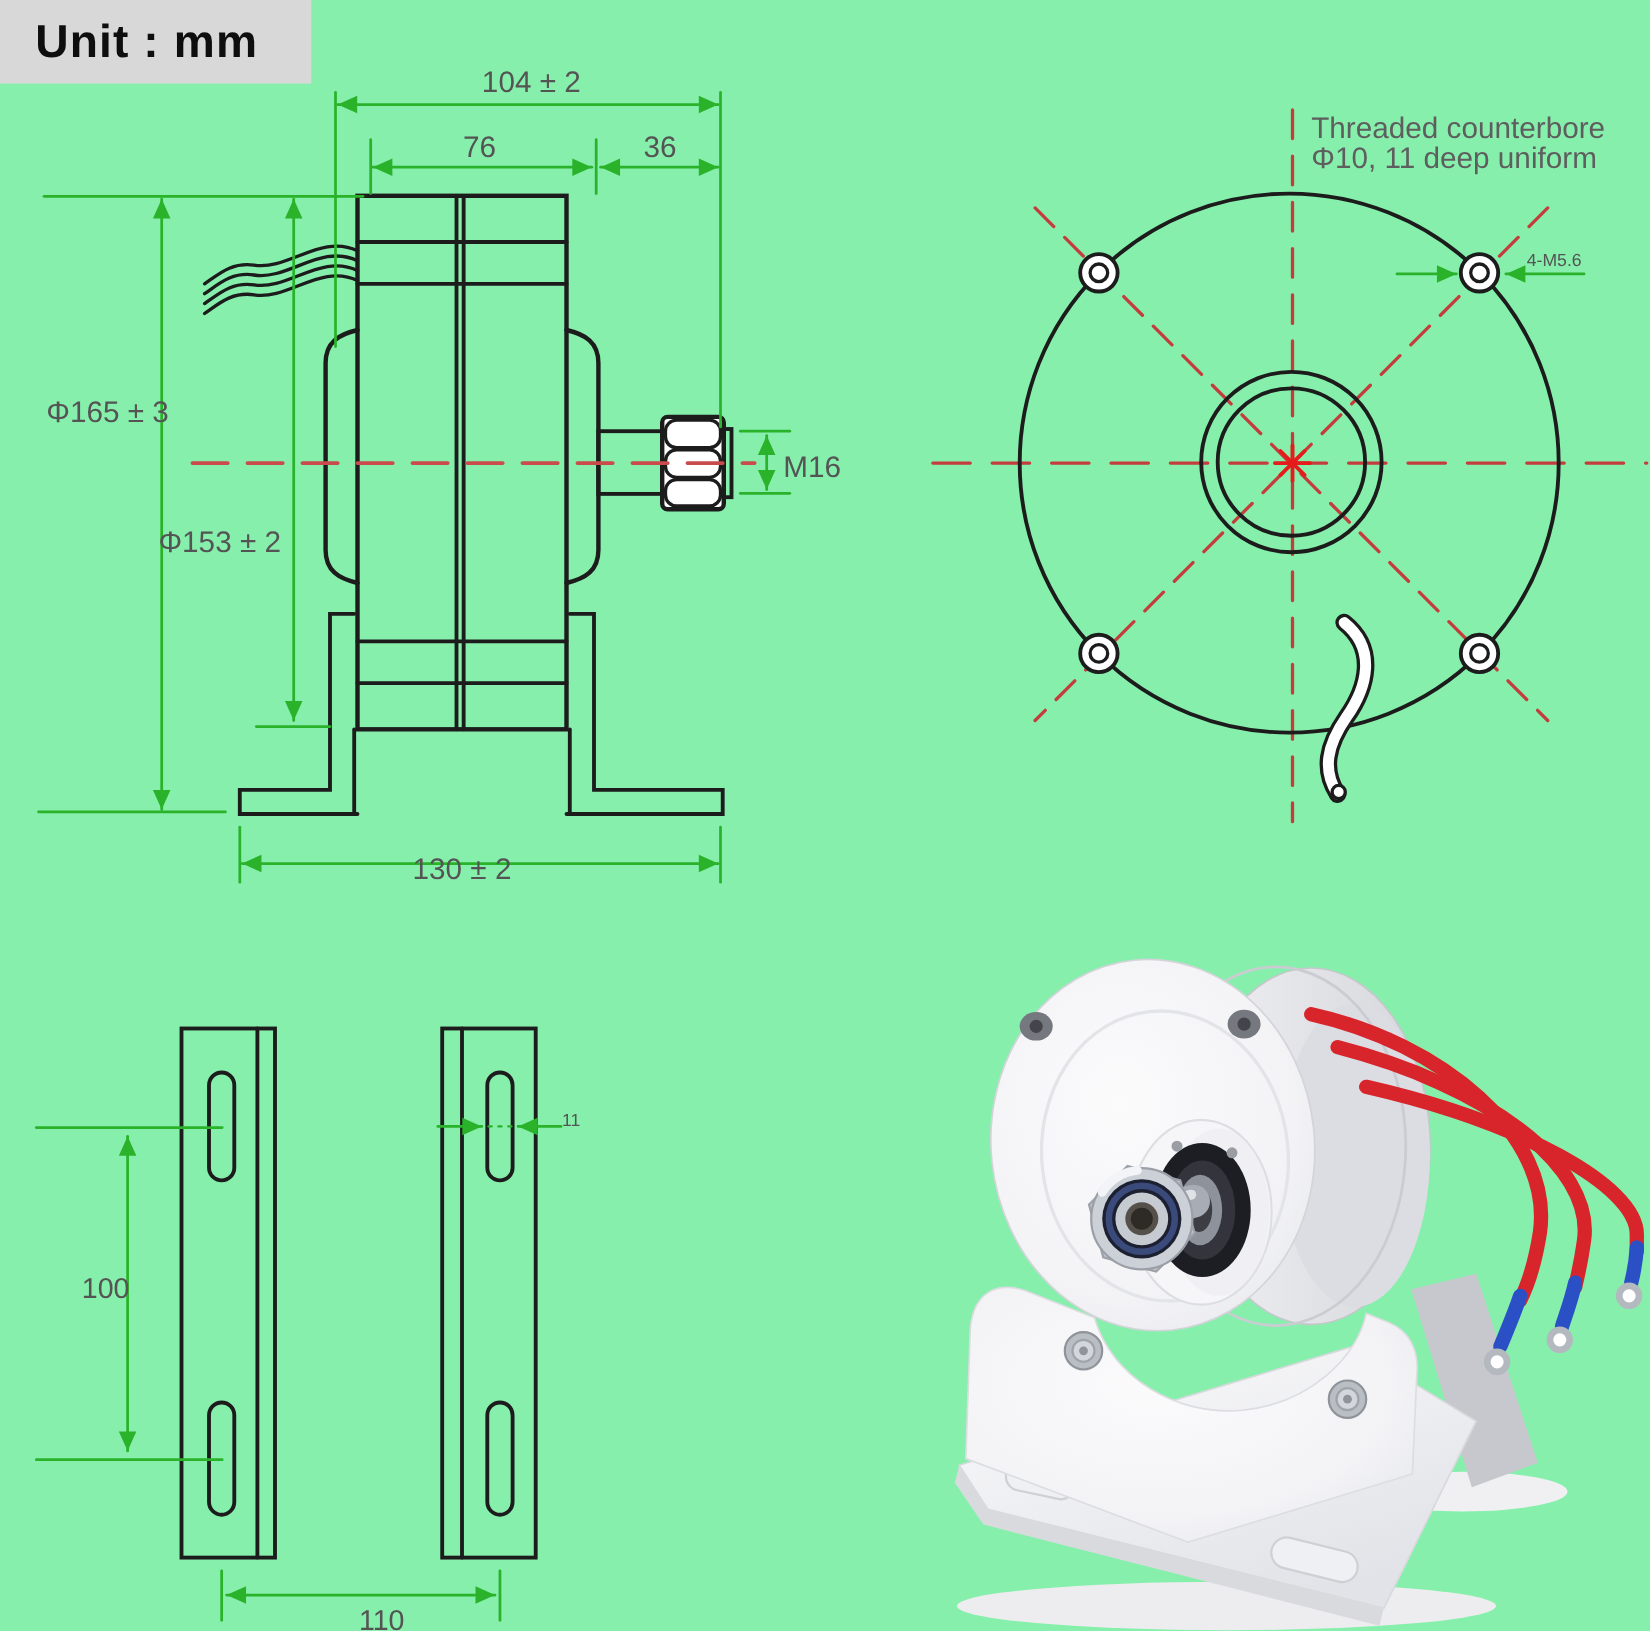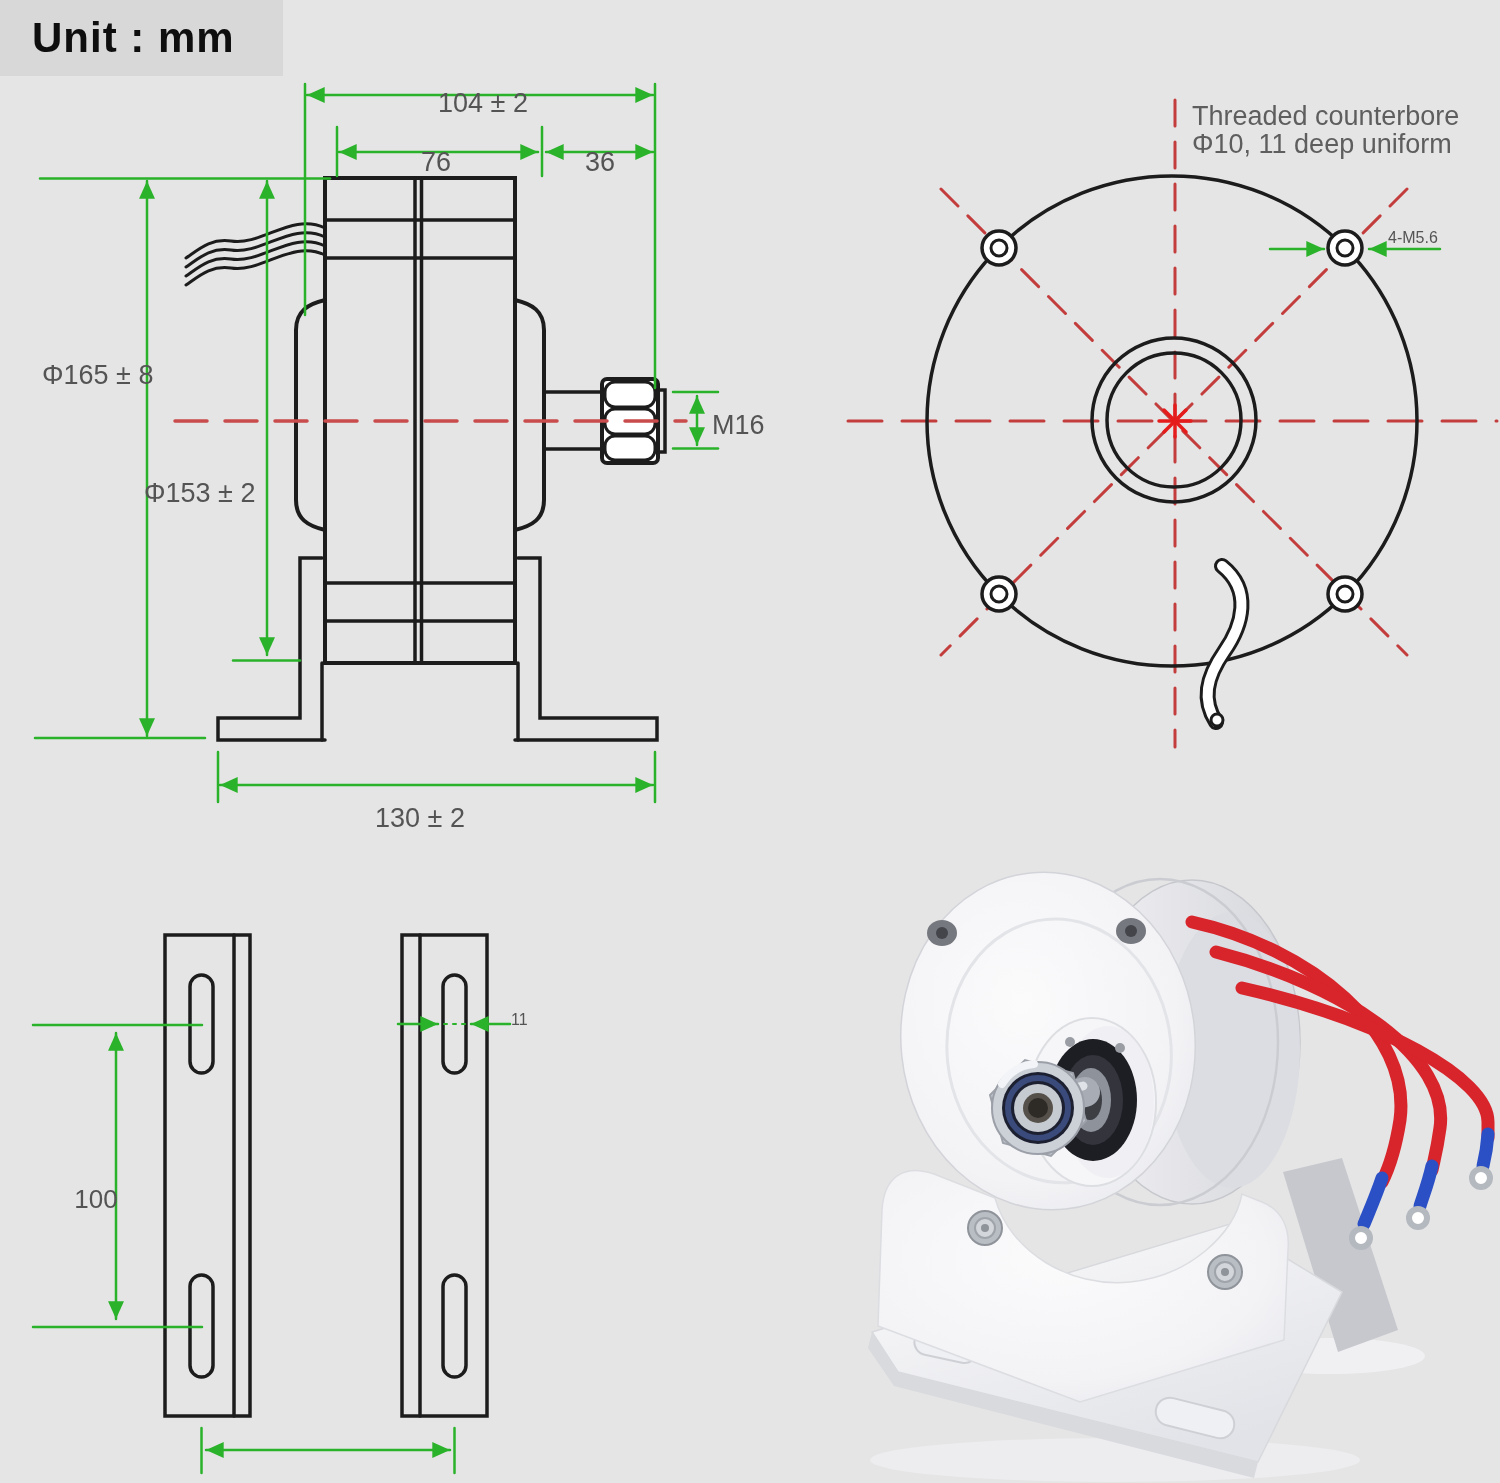--- a/index.html
+++ b/index.html
@@ -1,31 +1,31 @@
 <!DOCTYPE html>
 <html><head>
 <meta charset="utf-8">
 <style>
   html,body{margin:0;padding:0;background:#ffffff;}
   .canvas{
-    position:relative;width:1500px;height:1483px;background:#e5e5e5;overflow:hidden;
+    position:relative;width:1500px;height:1483px;background:#86efac;overflow:hidden;
     font-family:"Liberation Sans",sans-serif;
   }
   .art{position:absolute;left:0;top:0;}
   .unit-box{
     position:absolute;left:0;top:0;width:283px;height:76px;background:#d8d8d8;
   }
   .unit-box span{
     display:block;padding-left:32px;line-height:76px;font-size:42px;font-weight:bold;color:#0e0e0e;
     letter-spacing:1px;
   }
   .dim{
     position:absolute;white-space:nowrap;color:#545454;font-size:27px;
   }
-  .dim.center{transform:translateX(-50%);margin-top:28px;}
+  .dim.center{transform:translateX(-50%);}
   .note{position:absolute;white-space:nowrap;color:#5e5e5e;font-size:27px;}
   .small{font-size:16px;}
   .mid{font-size:26px;}
 </style>
 </head>
 <body>
 
 <div class="canvas">
 
 <svg class="art" width="1500" height="1483" viewBox="0 0 1500 1483">
@@ -253,21 +253,21 @@
   </g>
 </svg>
 
 <div class="unit-box">
   <span>Unit : mm</span>
 </div>
 
 <div class="dim center" style="left:483px;top:60px">104 ± 2</div>
 <div class="dim center" style="left:436px;top:119px">76</div>
 <div class="dim center" style="left:600px;top:119px">36</div>
-<div class="dim" style="left:42px;top:360px">Φ165 ± 8</div>
+<div class="dim" style="left:42px;top:360px">Φ165 ± 3</div>
 <div class="dim" style="left:144px;top:478px">Φ153 ± 2</div>
 <div class="dim" style="left:712px;top:410px">M16</div>
 <div class="dim center" style="left:420px;top:775px">130 ± 2</div>
 
 <div class="note" style="left:1192px;top:101px">Threaded counterbore</div>
 <div class="note" style="left:1192px;top:129px">Φ10, 11 deep uniform</div>
 <div class="dim small" style="left:1388px;top:229px">4-M5.6</div>
 
 <div class="dim mid center" style="left:96px;top:1156px">100</div>
 <div class="dim small" style="left:511px;top:1011px">11</div>

